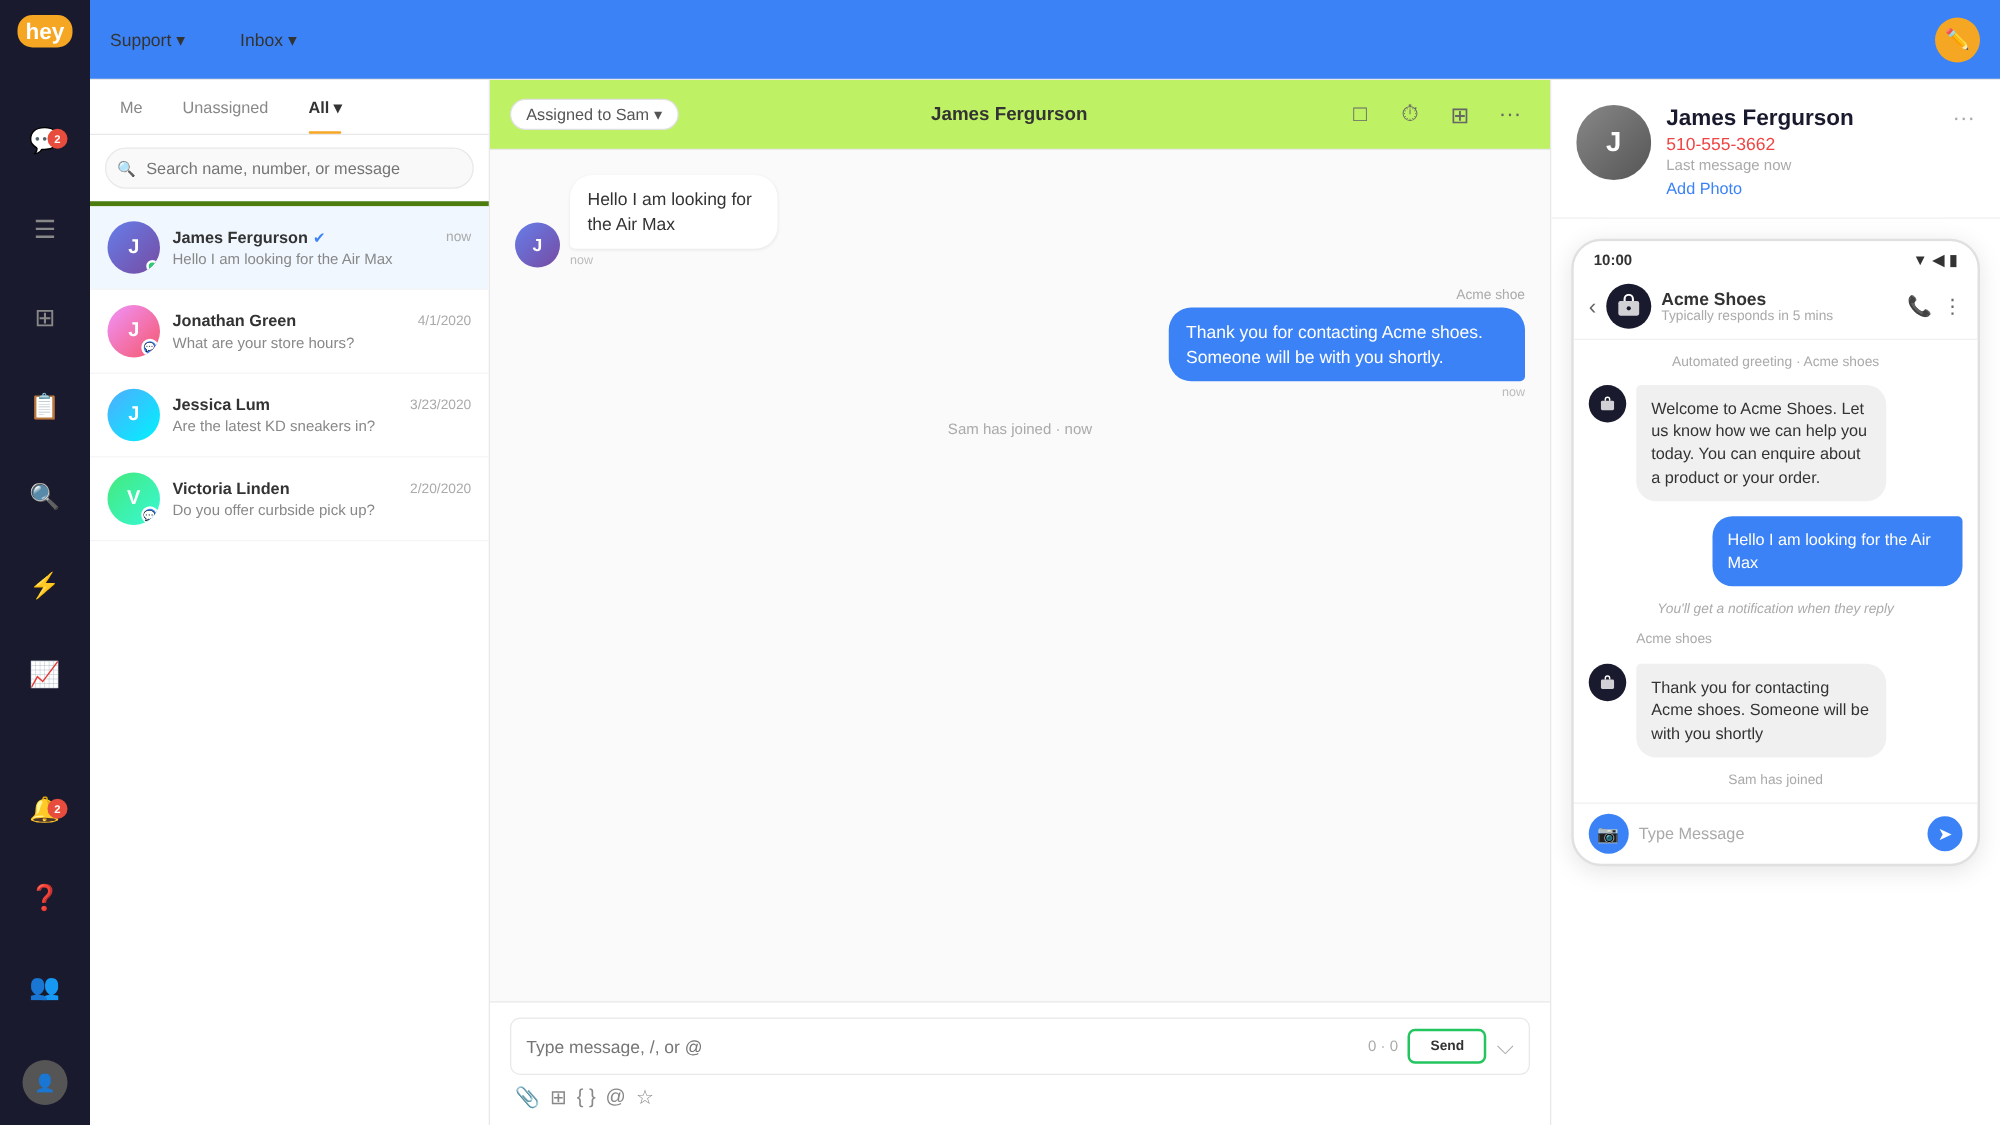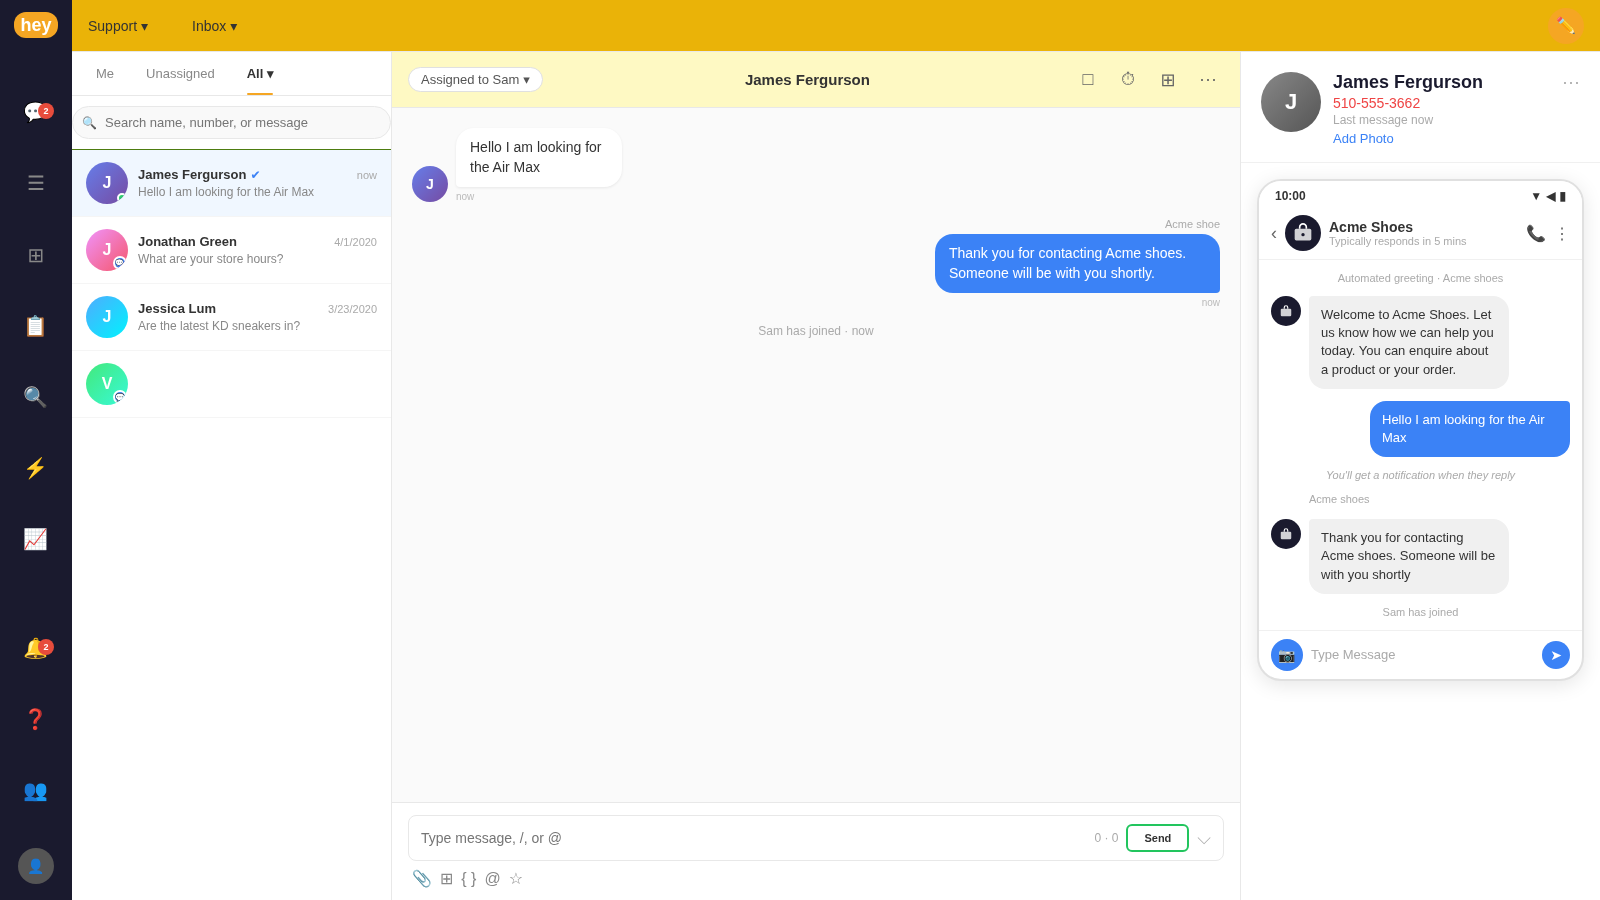--- a/index.html
+++ b/index.html
@@ -45,22 +45,22 @@
     .sidebar-spacer { flex: 1; }
     .avatar-small {
       width: 36px; height: 36px; border-radius: 50%;
       background: #555; overflow: hidden;
       display: flex; align-items: center; justify-content: center;
       color: #ccc; font-size: 14px;
     }
 
     
     .main-header {
-      position: absolute; top: 0; left: 72px; right: 0; height: 52px;
-      background: #eab308;
+      position: absolute; top: 0; left: 72px; right: 0; height: 64px;
+      background: #3b82f6;
       border-bottom: 1px solid #e8e8e8;
       display: flex; align-items: center;
       padding: 0 16px;
       z-index: 10;
     }
     .header-support {
       display: flex; align-items: center; gap: 4px;
       font-size: 14px; font-weight: 500; color: #333;
       margin-right: 20px;
     }
@@ -98,22 +98,22 @@
       font-size: 13px; color: #888;
       cursor: pointer; position: relative;
     }
     .conv-tab.active { color: #333; font-weight: 600; }
     .conv-tab.active::after {
       content: '';
       position: absolute; bottom: 0; left: 16px; right: 16px;
       height: 2px; background: #f5a623; border-radius: 2px;
     }
     .conv-search {
-      padding: 10px 0;
-      border-bottom: 1px solid #4d7c0f;
+      padding: 10px 12px;
+      border-bottom: 4px solid #4d7c0f;
     }
     .conv-search input {
       width: 100%; padding: 8px 12px 8px 32px;
       border: 1px solid #e8e8e8; border-radius: 20px;
       font-size: 13px; color: #555;
       outline: none; background: #f9f9f9;
     }
     .search-wrap { position: relative; }
     .search-wrap::before {
       content: '🔍';
@@ -159,21 +159,21 @@
 
     
     .chat-area {
       flex: 1;
       display: flex; flex-direction: column;
       background: #fafafa;
       min-width: 0;
     }
     .chat-header {
       height: 56px;
-      background: #fef9c3;
+      background: #bef264;
       border-bottom: 1px solid #e8e8e8;
       display: flex; align-items: center;
       padding: 0 16px; gap: 12px;
       flex-shrink: 0;
       justify-content: space-between;
     }
     .assigned-badge {
       display: flex; align-items: center; gap: 4px;
       background: white; border: 1px solid #e0e0e0;
       border-radius: 20px; padding: 4px 12px;
@@ -471,20 +471,27 @@
             </div>
             <div class="conv-preview">Are the latest KD sneakers in?</div>
           </div>
         </div>
 
         <div class="conv-item">
           <div class="conv-avatar avatar-victoria">
             V
             <div class="channel-dot" style="background:#3b82f6; font-size:8px;">💬</div>
           </div>
+          <div class="conv-info">
+            <div class="conv-name-row">
+              <span class="conv-name">Victoria Linden</span>
+              <span class="conv-time">2/20/2020</span>
+            </div>
+            <div class="conv-preview">Do you offer curbside pick up?</div>
+          </div>
         </div>
       </div>
     </div>
 
     <div class="chat-area">
 
       <div class="chat-header">
         <div class="assigned-badge">
           <span>Assigned to Sam</span>
           <span>▾</span>

